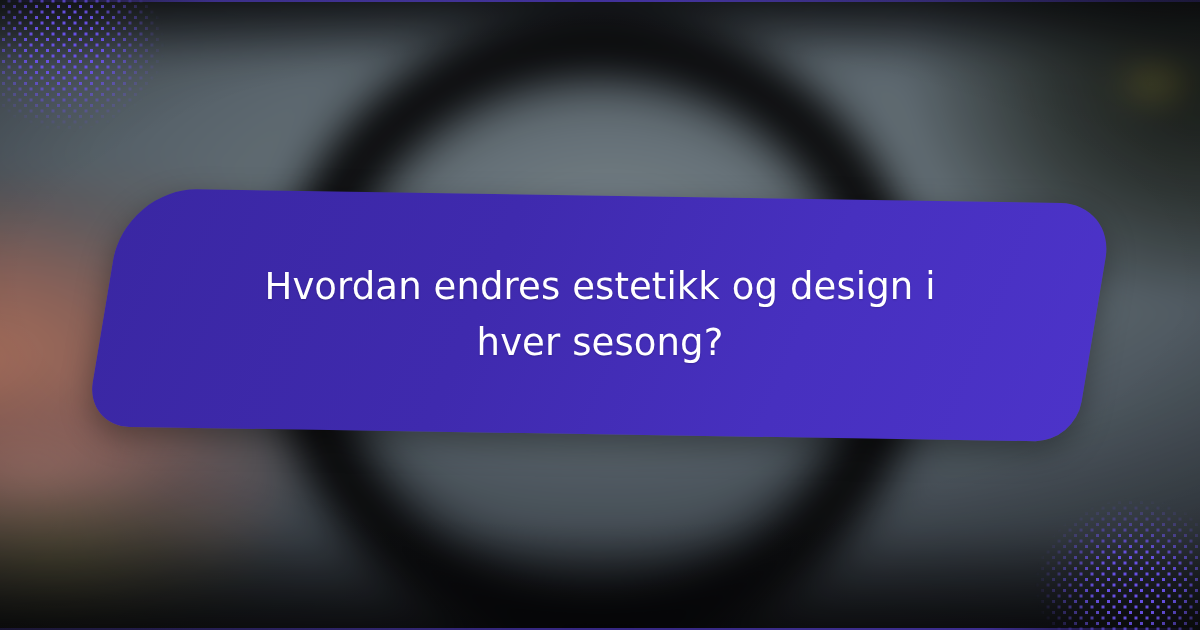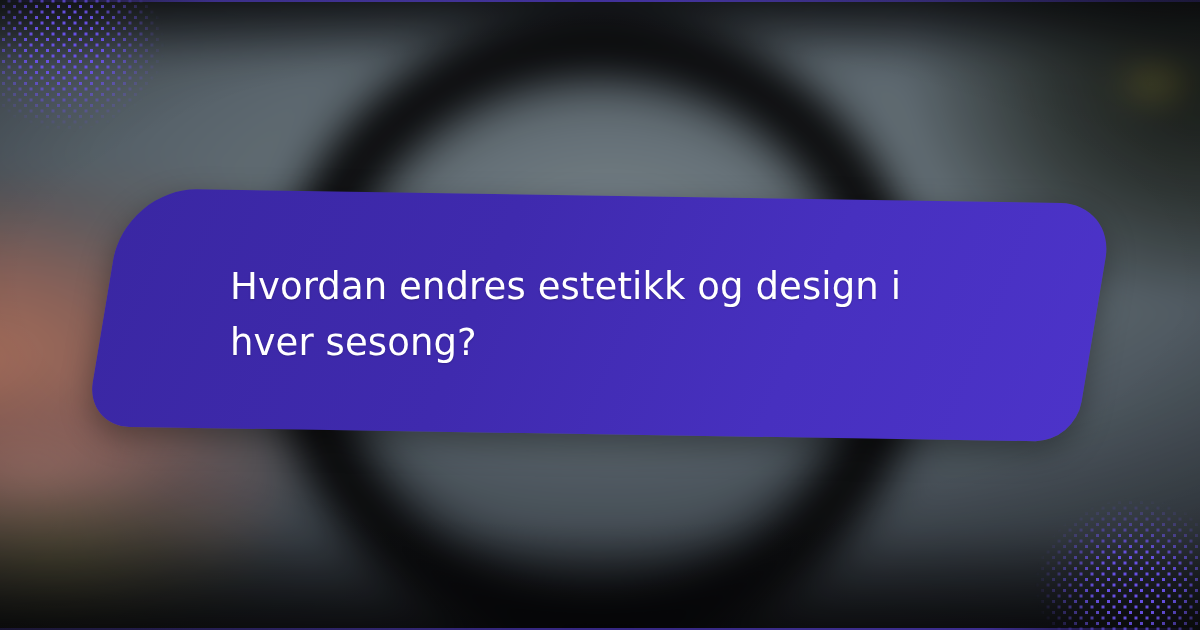--- a/index.html
+++ b/index.html
@@ -200,21 +200,21 @@
     align-items:center;
     justify-content:center;
     padding: 0 78px;
   }
   .headline {
     color:#ffffff;
     font-family:"DejaVu Sans", sans-serif;
     font-size:37px;
     font-weight:400;
     line-height:1.52;
-    text-align:left;
+    text-align:center;
     letter-spacing:0.1px;
     max-width:740px;
     text-shadow: 0 1px 2px rgba(0,0,0,0.18);
   }
 </style>
 </head>
 <body>
 
 <div id="stage">
 

